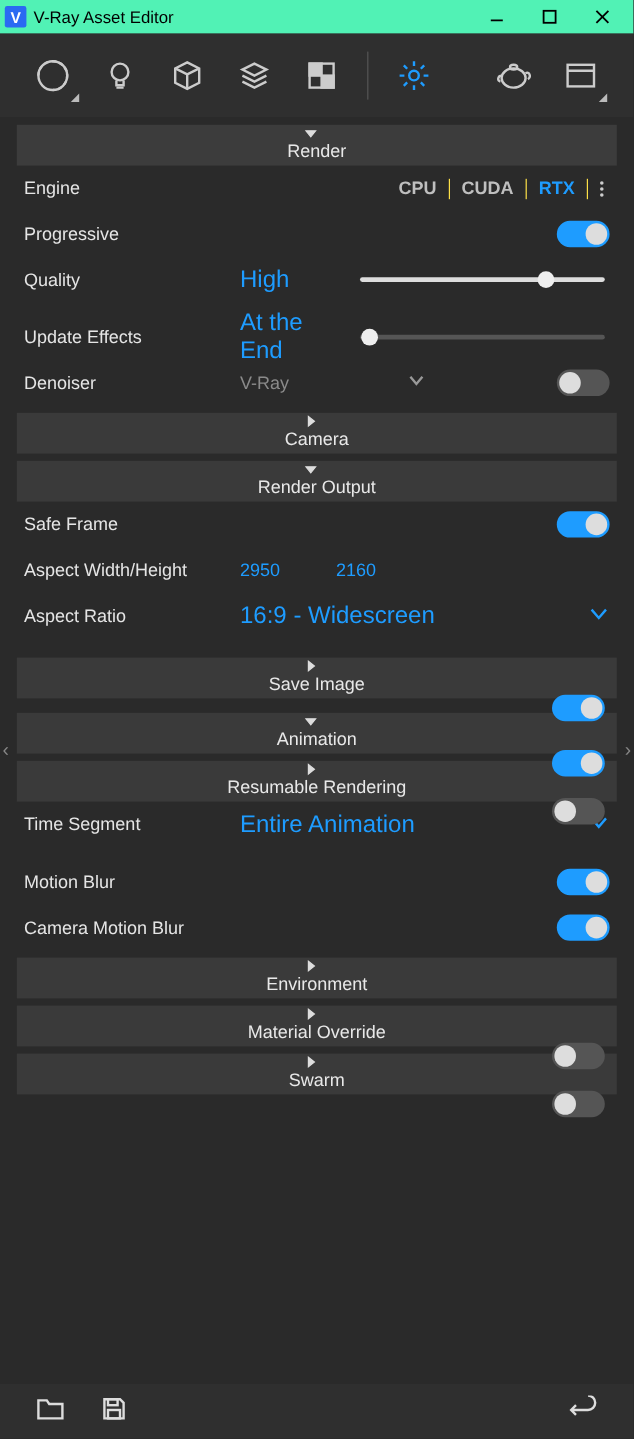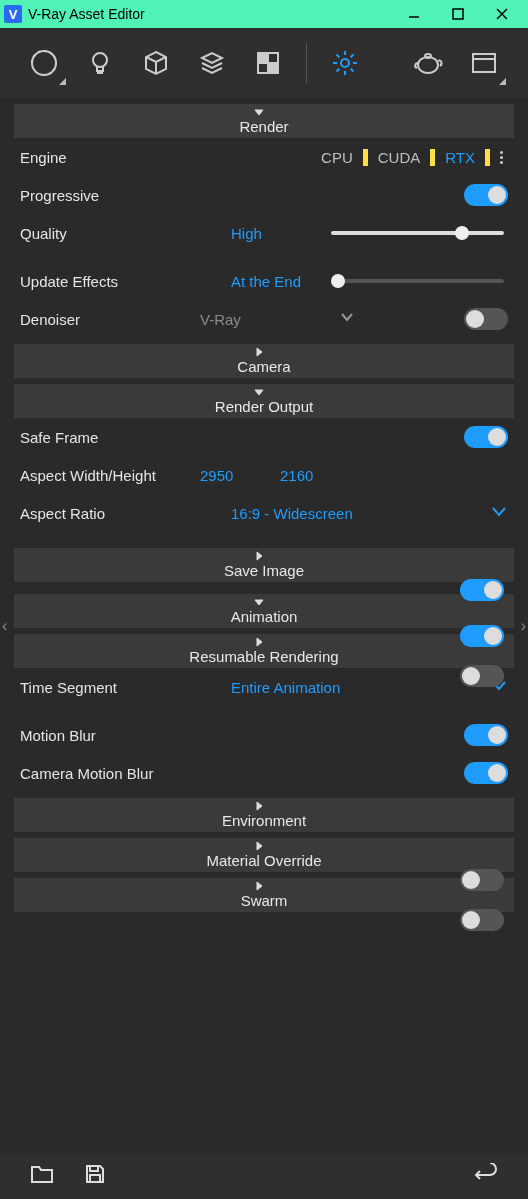--- a/index.html
+++ b/index.html
@@ -22,25 +22,25 @@
 
   .section-header { background: #3c3c3c; height: 34px; display: flex; align-items: center; padding: 0 10px; margin-top: 6px; cursor: pointer; flex-direction: column; }
   .section-header.sub { background: #3a3a3a; }
   .section-header .caret { width: 14px; height: 14px; margin-right: 8px; }
   .section-header .label { color: #e8e8e8; font-size: 15px; }
   .section-header .spacer { flex: 1; }
 
   .row { display: flex; align-items: center; height: 38px; padding: 0 6px; }
   .row .label { color: #e5e5e5; font-size: 15px; width: 180px; flex-shrink: 0; }
   .row .value-col { flex: 1; display: flex; align-items: center; }
-  .row .value-text { color: #1e9cff; font-size: 15px; font-weight: 500; margin-left: 31px; }
+  .row .value-text { color: #1e9cff; font-size: 20px; font-weight: 500; }
   .row .value-muted { color: #8a8a8a; font-size: 15px; }
 
   .engine-opts { display: flex; align-items: center; margin-left: auto; }
-  .engine-opt { color: #bfbfbf; font-size: 15px; font-weight: 400; padding: 0 10px; border-right: 5px solid #fde047; cursor: pointer; }
+  .engine-opt { color: #bfbfbf; font-size: 15px; font-weight: 700; padding: 0 10px; border-right: 1px solid #fde047; cursor: pointer; }
   .engine-opt:last-of-type { border-right: none; }
   .engine-opt.active { color: #1e9cff; }
   .dots { width: 14px; display: flex; flex-direction: column; gap: 2px; align-items: center; cursor: pointer; margin-left: 4px; }
   .dots span { width: 3px; height: 3px; background: #ccc; border-radius: 50%; }
 
   .toggle { width: 44px; height: 22px; background: #555; border-radius: 11px; position: relative; cursor: pointer; margin-left: auto; flex-shrink: 0; }
   .toggle .knob { width: 18px; height: 18px; background: #ddd; border-radius: 50%; position: absolute; top: 2px; left: 2px; transition: left .1s; }
   .toggle.on { background: #1e9cff; }
   .toggle.on .knob { left: 24px; }
 

